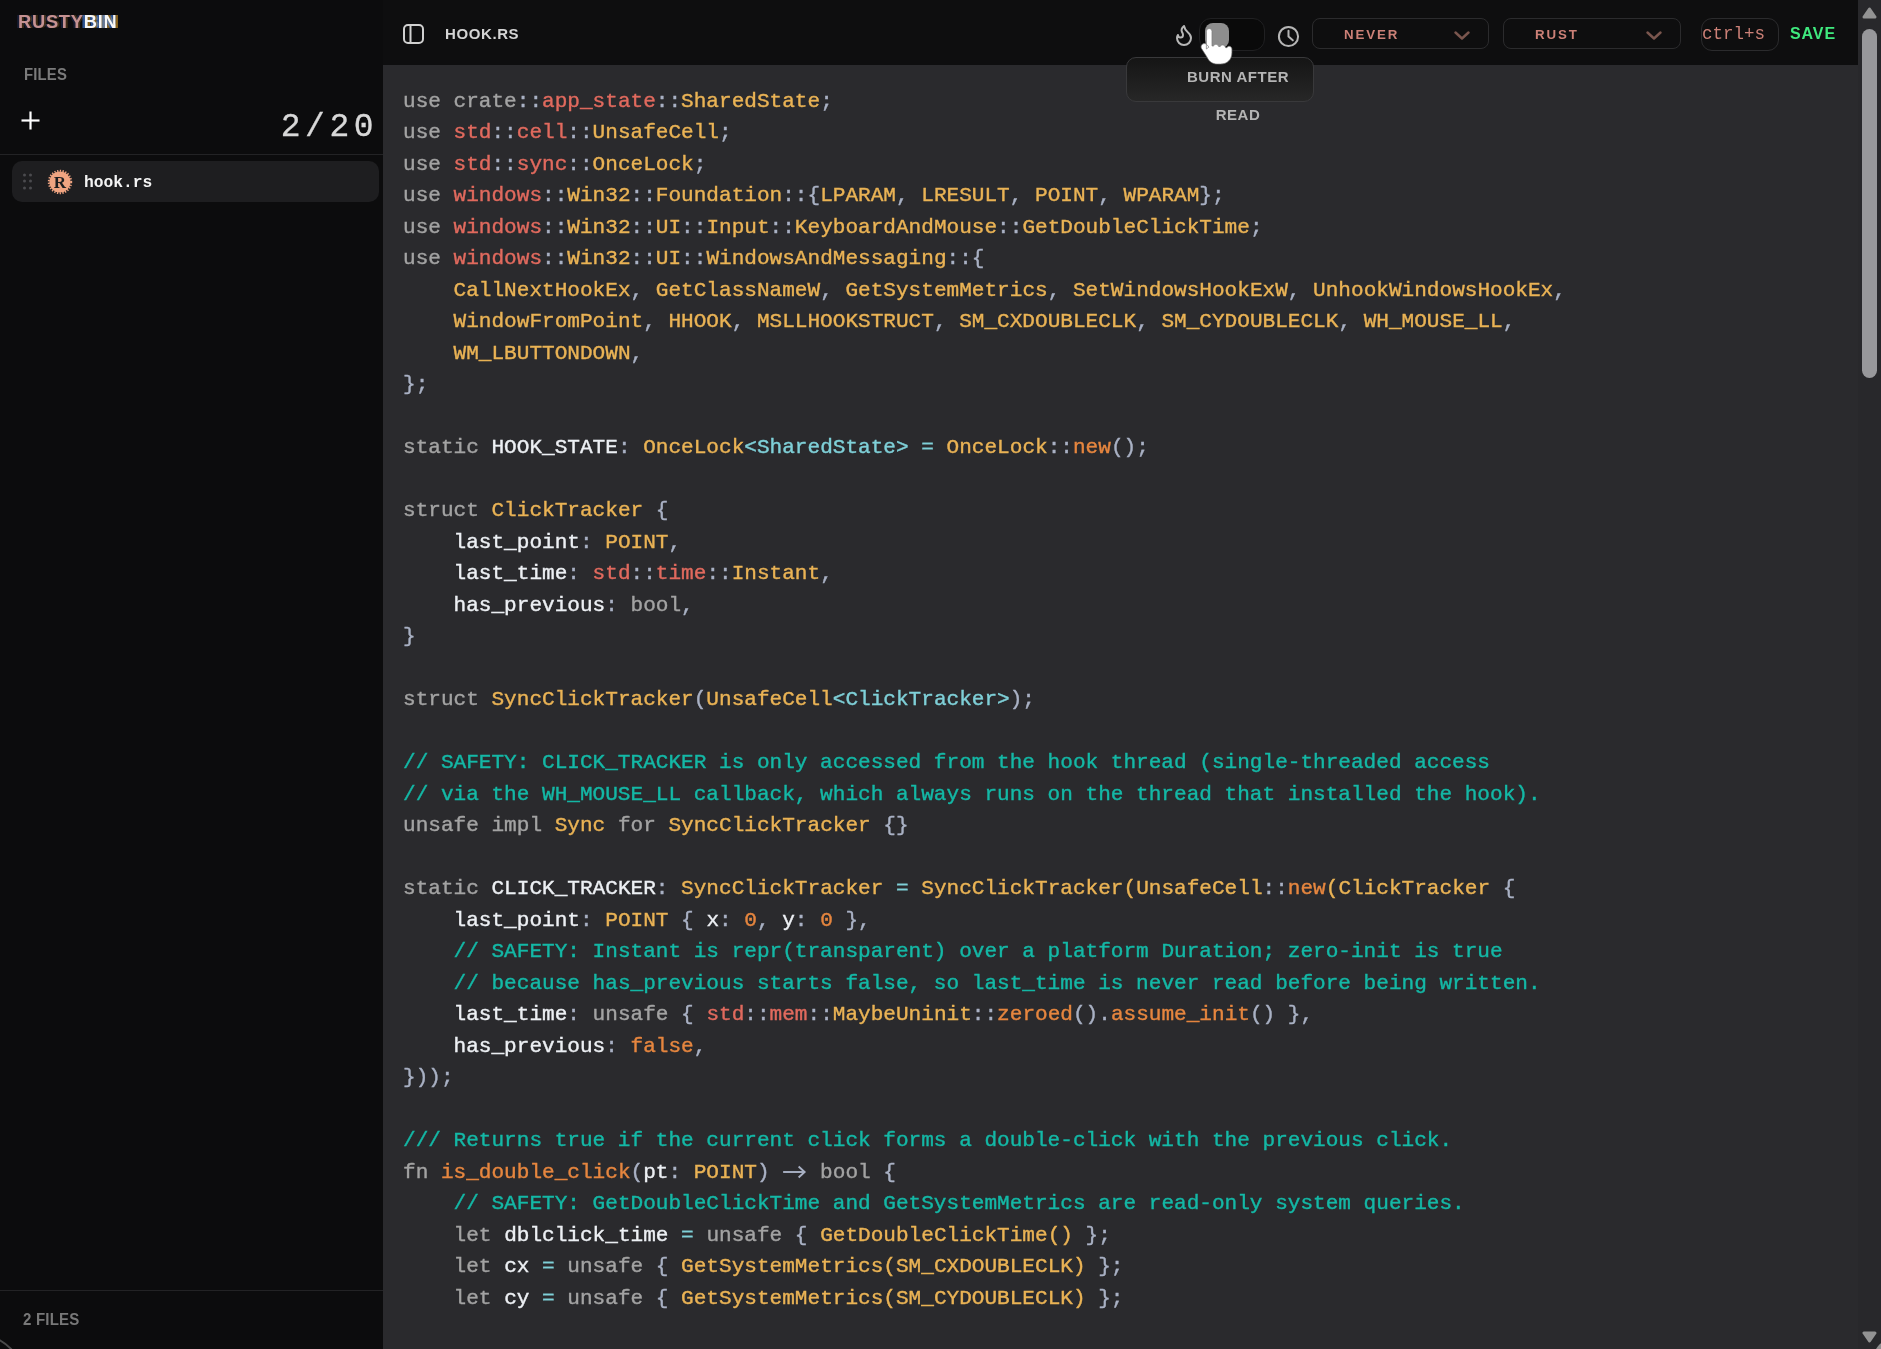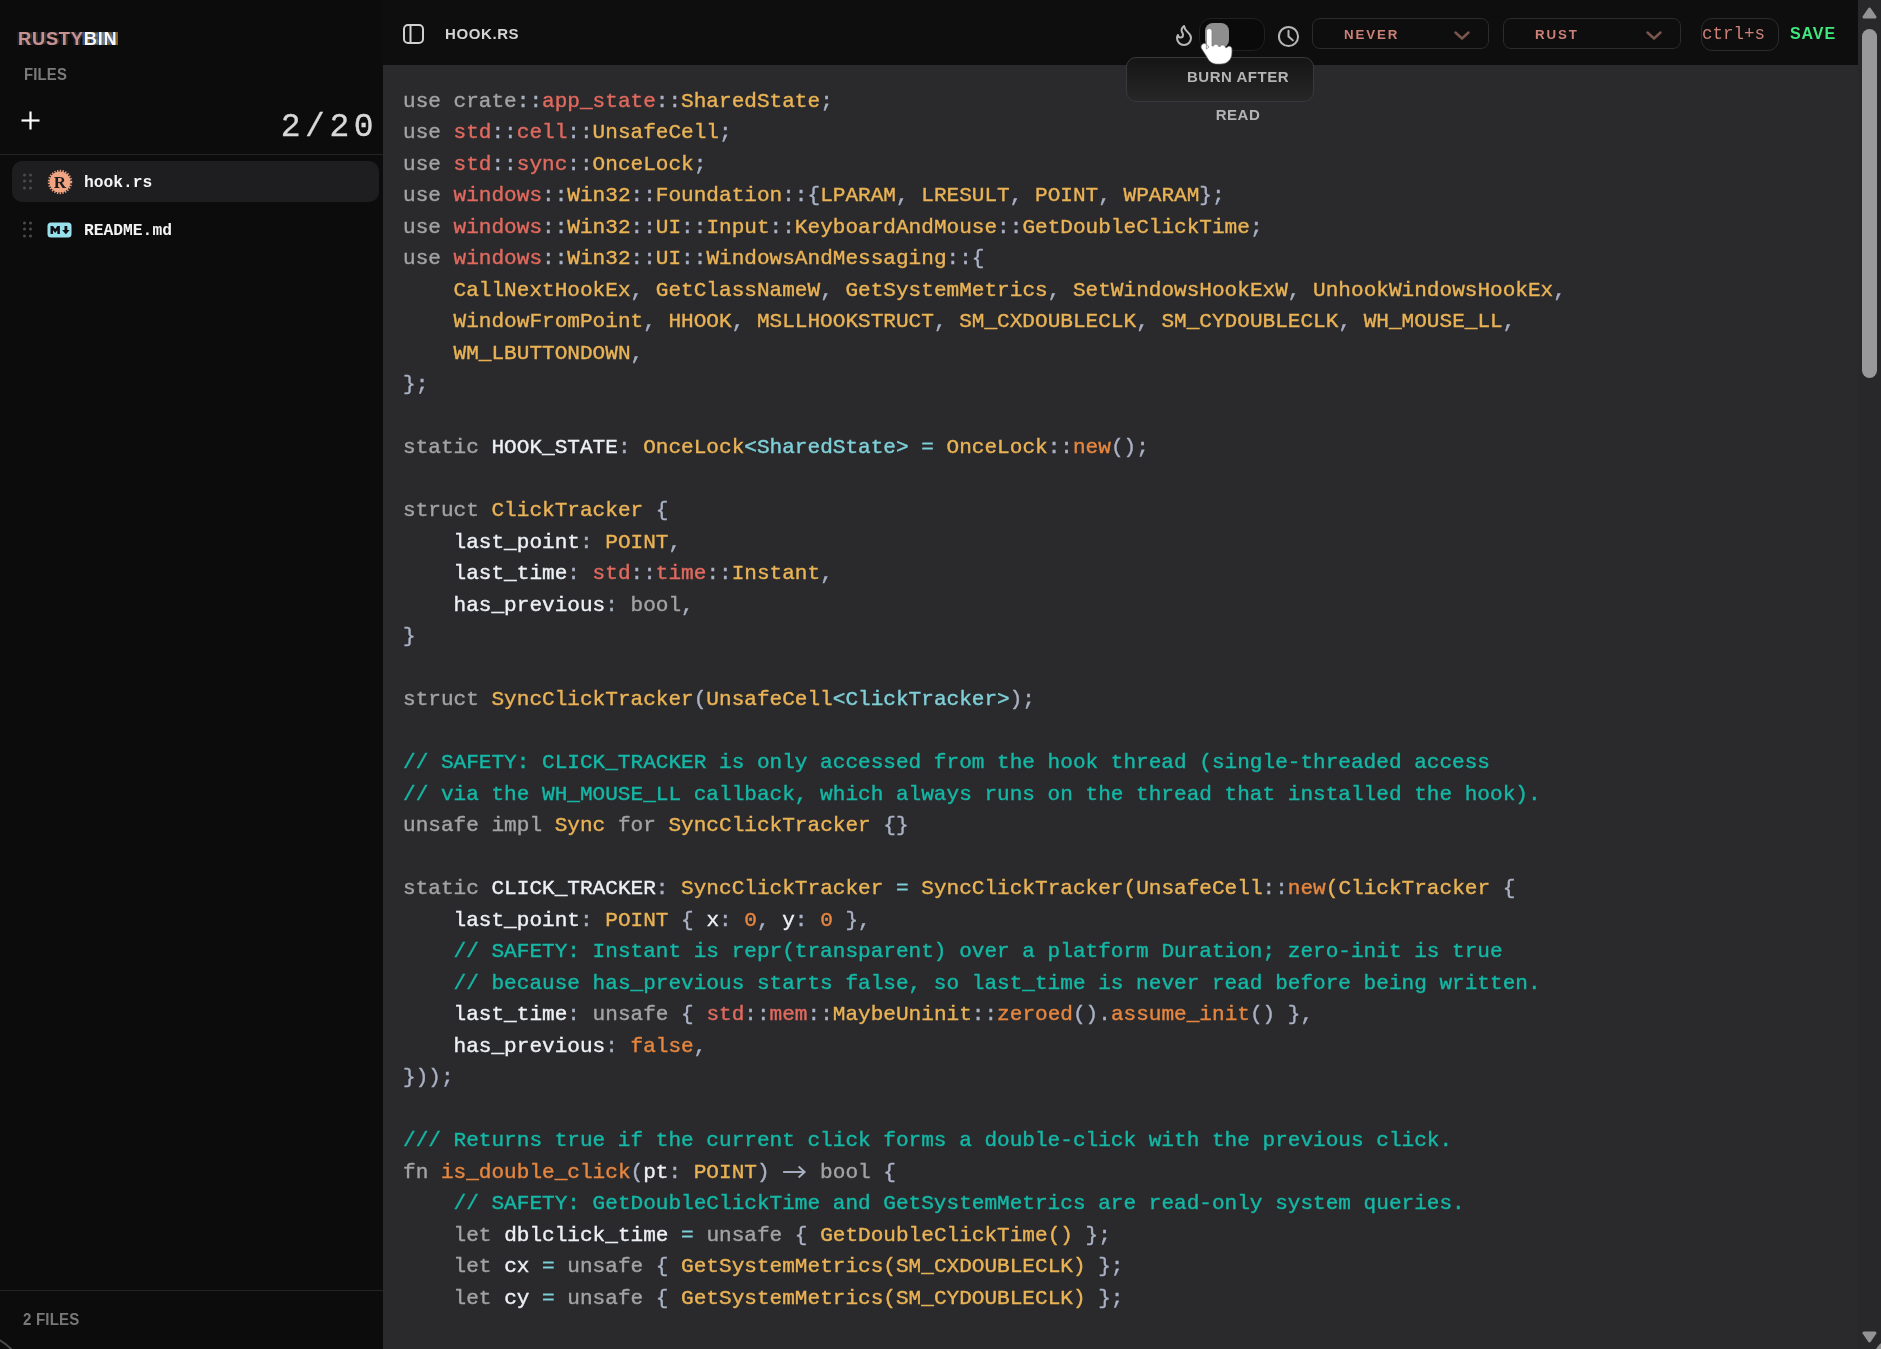--- a/index.html
+++ b/index.html
@@ -2,21 +2,21 @@
 <html><head>
 <meta charset="utf-8">
 <style>
 * { margin:0; padding:0; box-sizing:border-box; }
 html,body { width:1881px; height:1349px; overflow:hidden; background:#0c0c0d; }
 body { font-family:"Liberation Sans", sans-serif; position:relative; }
 #app { position:absolute; inset:0; width:1881px; height:1349px; }
 
 
 #side { position:absolute; left:0; top:0; width:383px; height:1349px; background:#0c0c0d; }
-#logo { position:absolute; left:18px; top:28px; font-size:18.3px; font-weight:bold; letter-spacing:0.75px; }
+#logo { position:absolute; left:18px; top:11px; font-size:18.3px; font-weight:bold; letter-spacing:0.75px; }
 #logo .r { color:#c69292; text-shadow:-2px 0 0 rgba(80,120,255,0.16), 2px 0 0 rgba(255,170,60,0.2); }
 #logo .b { color:#f7f7f7; text-shadow:-2.5px 0 0 rgba(70,140,255,0.55), 2.5px 0 0 rgba(255,180,40,0.5); }
 #files-lbl { position:absolute; left:24px; top:66px; font-size:16px; font-weight:bold; letter-spacing:0.2px; color:#7b7b7b; transform:scaleX(0.93); transform-origin:left; }
 #plus { position:absolute; left:21px; top:111px; }
 #count { position:absolute; right:5px; top:109px; font-family:"Liberation Mono",monospace; font-size:33px; letter-spacing:4.5px; color:#d8d8d8; -webkit-text-stroke:0.3px currentColor; }
 #div1 { position:absolute; left:0; top:154px; width:383px; height:1px; background:#232325; }
 #div2 { position:absolute; left:0; top:1290px; width:383px; height:1px; background:#232325; }
 #nfiles { position:absolute; left:23px; top:1311px; font-size:16px; font-weight:bold; letter-spacing:0.2px; color:#787878; transform:scaleX(0.94); transform-origin:left; }
 .frow { position:absolute; left:12px; width:367px; height:41px; border-radius:10px; }
 .frow.sel { background:#1e1e20; }
@@ -157,36 +157,20 @@
           <i style="left:0;top:13px"></i>
           <i style="left:6px;top:13px"></i>
         </span>
       <svg class="ficon" width="26" height="26" viewBox="0 0 26 26">
         <circle cx="13" cy="13" r="10.6" fill="#f0a481"></circle>
         <circle cx="13" cy="13" r="11.2" fill="none" stroke="#f0a481" stroke-width="2" stroke-dasharray="1.3 1.45"></circle>
         <text x="13" y="18.8" font-family="Liberation Serif,serif" font-size="17" font-weight="bold" fill="#1e1e20" text-anchor="middle">R</text>
       </svg>
       <span class="fname">hook.rs</span>
     </div>
-    <div class="frow" style="top:209px;">
-      <span class="dots">
-          <i style="left:0;top:0"></i>
-          <i style="left:6px;top:0"></i>
-          <i style="left:0;top:6.5px"></i>
-          <i style="left:6px;top:6.5px"></i>
-          <i style="left:0;top:13px"></i>
-          <i style="left:6px;top:13px"></i>
-        </span>
-      <svg class="ficon" width="25" height="16" viewBox="0 0 25 16">
-        <rect x="0.5" y="0.5" width="24" height="15" rx="3.5" fill="#97e0ec"></rect>
-        <path d="M3.5 12 V4 h2.6 l2.1 2.9 L10.3 4 h2.6 v8 h-2.6 V8.2 l-2.1 2.7 -2.1-2.7 V12 z" fill="#101013"></path>
-        <path d="M17.5 4 h2.8 v4 h2.4 l-3.8 4.2 L15.1 8 h2.4 z" fill="#101013"></path>
-      </svg>
-      <span class="fname">README.md</span>
-    </div>
     <div id="div2"></div>
     <div id="nfiles">2 FILES</div>
     <div id="blarc"></div>
   </div>
   <div id="sbar">
       <div id="sthumb"></div>
     <svg style="position:absolute;left:4px;top:7px" width="15" height="12" viewBox="0 0 15 12">
         <path d="M7.5 2 L13 10 L2 10 Z" fill="#939393" stroke="#939393" stroke-width="3" stroke-linejoin="round"></path>
       </svg>
     <svg style="position:absolute;left:4px;top:1331px" width="15" height="12" viewBox="0 0 15 12">

